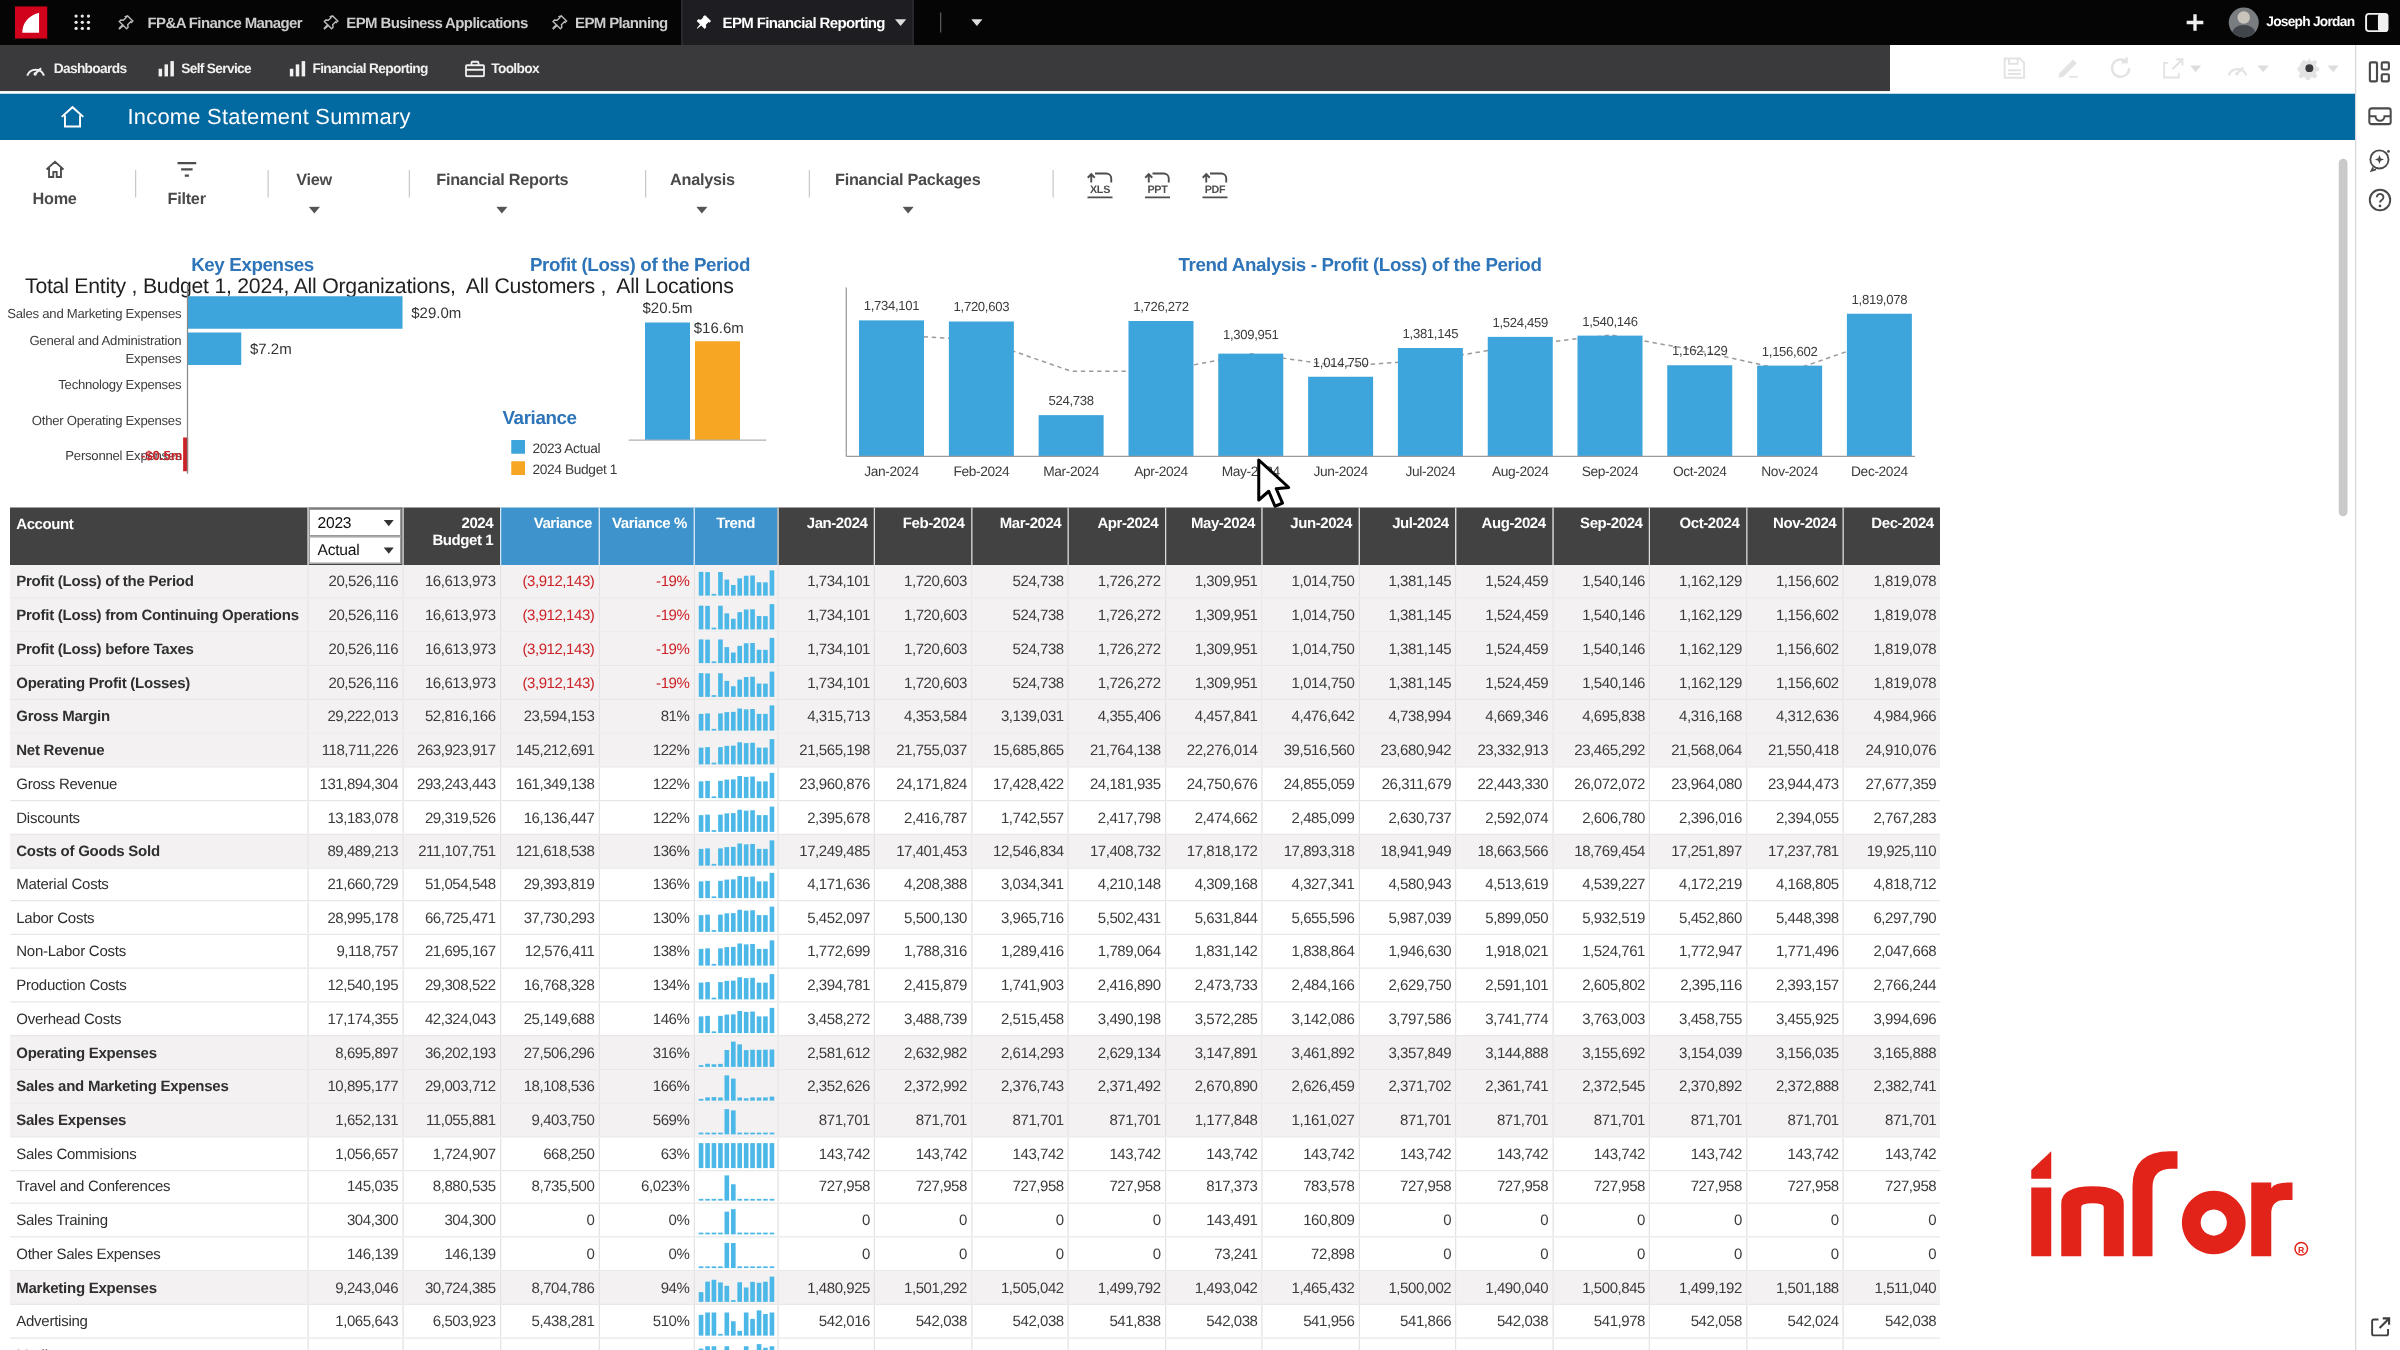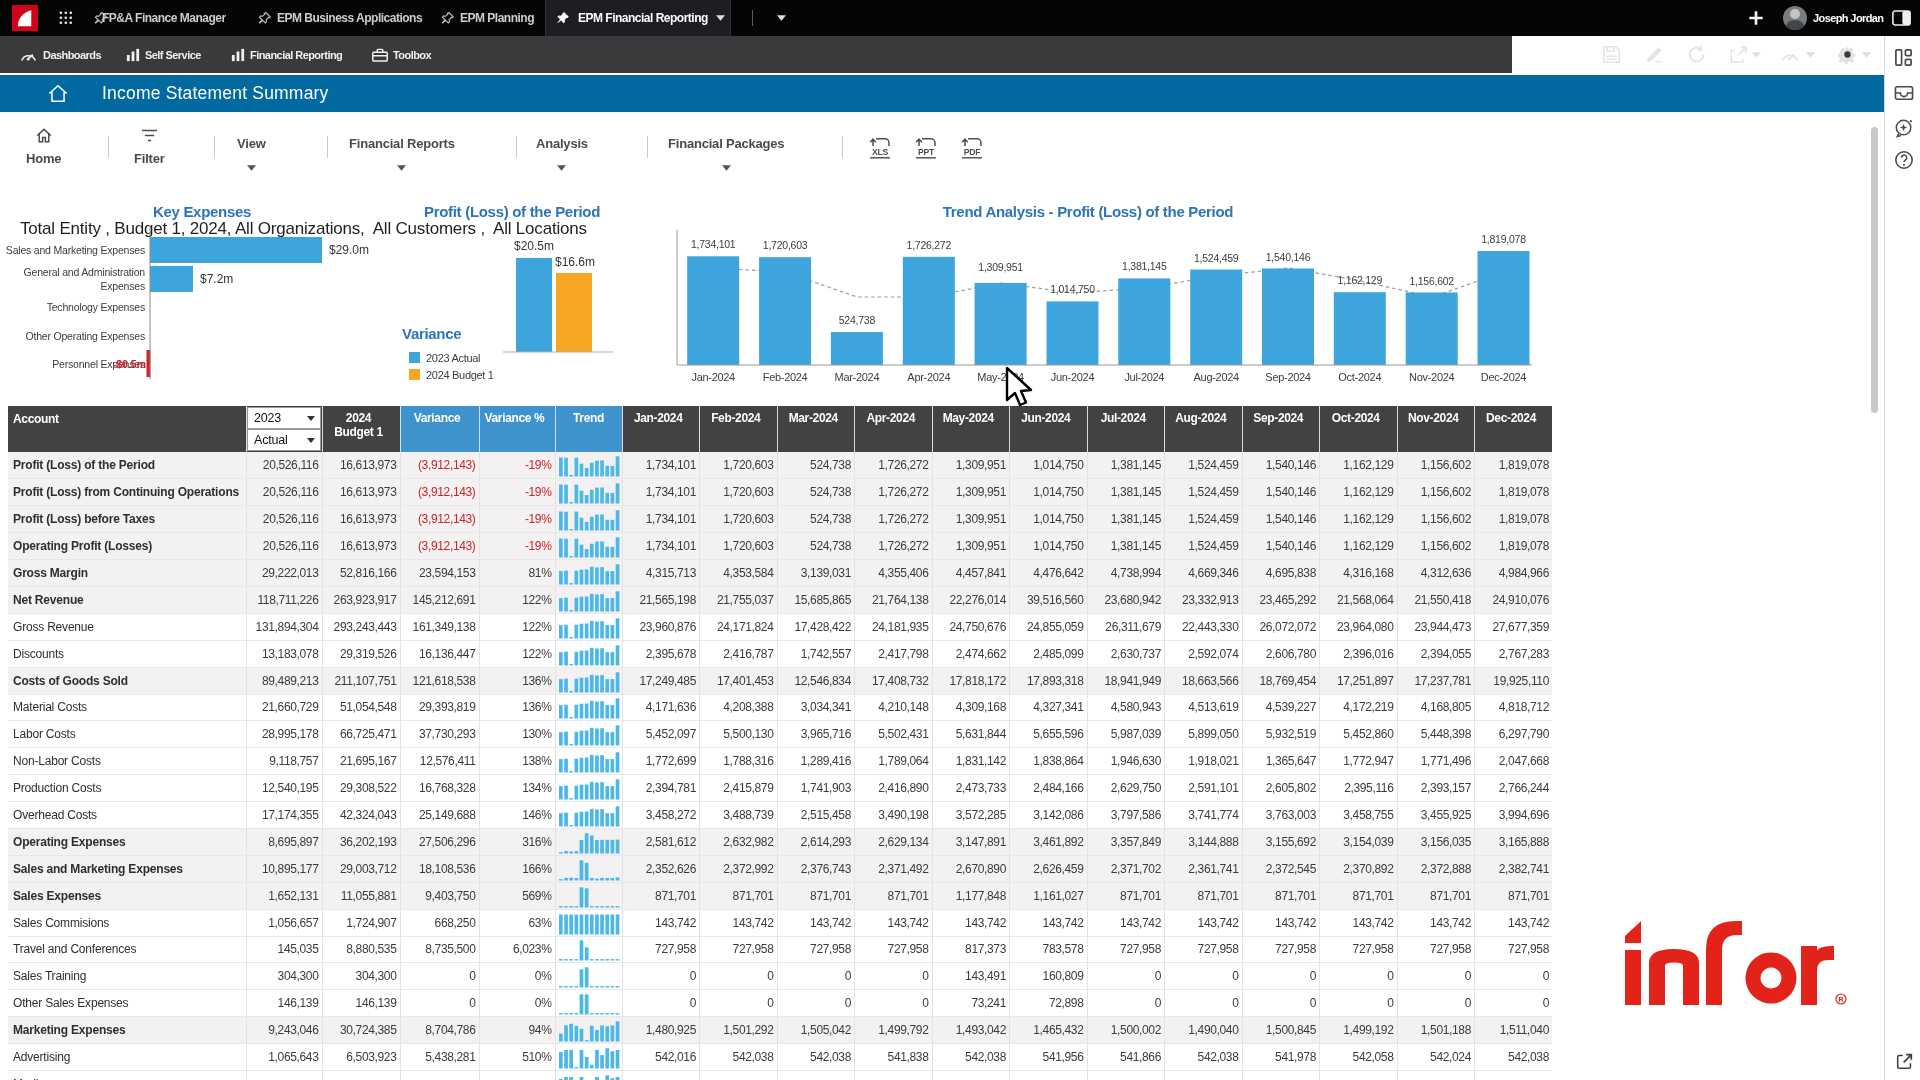--- a/index.html
+++ b/index.html
@@ -35,21 +35,21 @@
 table.grid { position:absolute; left:8px; top:406px; border-collapse:collapse; table-layout:fixed; width:1544px;
   font-size:12px; letter-spacing:-0.35px; color:#3b3b3b; }
 table.grid col.c-acct { width:238px; }
 table.grid col.c-yr { width:76px; }
 table.grid col.c-b { width:78px; }
 table.grid col.c-v { width:79px; }
 table.grid col.c-vp { width:76px; }
 table.grid col.c-t { width:67px; }
 table.grid col.c-m { width:77.5px; }
 thead th { background:#424242; color:#fff; font-size:12px; font-weight:bold; height:46px;
-  text-align:center; padding:5px 5px 0 0; border-left:1px solid #dcdcdc; vertical-align:top; }
+  text-align:right; padding:5px 5px 0 0; border-left:1px solid #dcdcdc; vertical-align:top; }
 thead th.h-acct { text-align:left; padding-left:5px; border-left:none; vertical-align:top; padding-top:6px; }
 thead th.h-blue { background:#3e93cc; border-left:1px solid #cfe3f2; }
 thead th.h-trend { background:#3e93cc; text-align:center; padding:5px 0 0 0; border-left:1px solid #cfe3f2; }
 thead th.h-yr { background:#424242; padding:0; vertical-align:middle; }
 .dd { background:#fff; color:#111; font-weight:normal; font-size:12.5px; height:21.5px; margin:0.5px 0.5px; letter-spacing:-0.2px;
   display:flex; align-items:center; justify-content:space-between; padding:0 5px 0 6px; border:1px solid #999; }
 .dd .tri { width:0; height:0; border-left:4px solid transparent; border-right:4px solid transparent; border-top:5px solid #333; }
 tbody td { height:26.9px; border-bottom:1px solid #e9e7e7; border-left:1px solid #e4e2e2; padding:0 3px 0 0;
   white-space:nowrap; overflow:hidden; }
 tbody td.acct { padding-left:5px; border-left:none; color:#2f2f2f; letter-spacing:-0.2px; }
@@ -81,21 +81,21 @@
         <circle cx="2.0" cy="12.6" r="1.4" fill="#e8e8e8"></circle>
         <circle cx="7.3" cy="12.6" r="1.4" fill="#e8e8e8"></circle>
         <circle cx="12.6" cy="12.6" r="1.4" fill="#e8e8e8"></circle>
       </svg>
     </span>
   <span class="titem" style="left:94px">
       <svg width="14" height="14" viewBox="0 0 24 24" fill="none" stroke="#b9b9b9" stroke-width="2">
         <path d="M14 3l7 7-2 2-1-1-4 4 .5 3.5-2 2-4.5-4.5L3 20.5 2.5 20l4.5-5L2.5 10.5l2-2L8 9l4-4-1-1z"></path>
       </svg>
     </span>
-  <span class="titem" style="left:102px">FP&amp;A Finance Manager</span>
+  <span class="titem" style="left:118px">FP&amp;A Finance Manager</span>
   <span class="titem" style="left:258px">
       <svg width="14" height="14" viewBox="0 0 24 24" fill="none" stroke="#b9b9b9" stroke-width="2">
         <path d="M14 3l7 7-2 2-1-1-4 4 .5 3.5-2 2-4.5-4.5L3 20.5 2.5 20l4.5-5L2.5 10.5l2-2L8 9l4-4-1-1z"></path>
       </svg>
     </span>
   <span class="titem" style="left:277px">EPM Business Applications</span>
   <span class="titem" style="left:441px">
       <svg width="14" height="14" viewBox="0 0 24 24" fill="none" stroke="#b9b9b9" stroke-width="2">
         <path d="M14 3l7 7-2 2-1-1-4 4 .5 3.5-2 2-4.5-4.5L3 20.5 2.5 20l4.5-5L2.5 10.5l2-2L8 9l4-4-1-1z"></path>
       </svg>
@@ -831,21 +831,21 @@
           </svg>
         </td>
         <td class="num">1,772,699</td>
         <td class="num">1,788,316</td>
         <td class="num">1,289,416</td>
         <td class="num">1,789,064</td>
         <td class="num">1,831,142</td>
         <td class="num">1,838,864</td>
         <td class="num">1,946,630</td>
         <td class="num">1,918,021</td>
-        <td class="num">1,365,647</td>
+        <td class="num">1,524,761</td>
         <td class="num">1,772,947</td>
         <td class="num">1,771,496</td>
         <td class="num">2,047,668</td>
       </tr>
 <tr class="">
         <td class="acct">Production Costs</td>
         <td class="num">12,540,195</td>
         <td class="num">29,308,522</td>
         <td class="num">16,768,328</td>
         <td class="num">134%</td>

